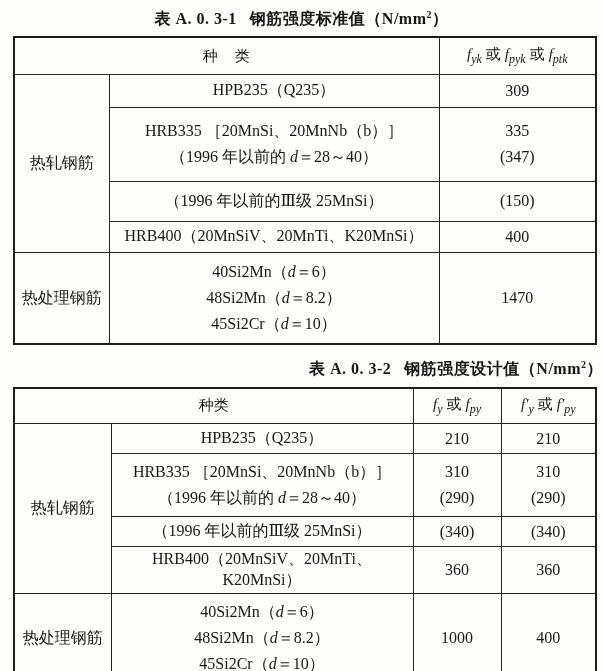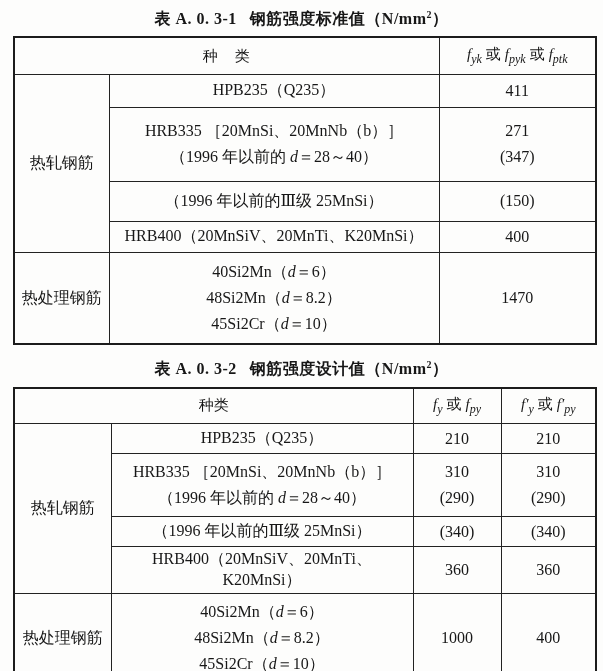--- a/index.html
+++ b/index.html
@@ -12,21 +12,21 @@
   .page { width: 603px; height: 671px; overflow: hidden; }
 
   .tbl-title {
     text-align: center;
     font-weight: bold;
     font-size: 16px;
     letter-spacing: 0.5px;
     white-space: nowrap;
   }
   .tbl-title-1 { padding-top: 9px; }
-  .tbl-title-2 { padding-top: 14px; }
+  .tbl-title-2 { padding-top: 14px; text-align: right; }
   .title-gap { display: inline-block; width: 13px; }
   .tbl-title sup { font-size: 10px; }
 
   table {
     border-collapse: collapse;
     table-layout: fixed;
     width: 582px;
     margin-left: 13px;
     margin-top: 6px;
     border: 2px solid #1c1c1c;
@@ -65,29 +65,29 @@
         <col style="width:157px">
     </colgroup>
     <tbody>
         <tr class="hdr" style="height:37px">
       <td colspan="2" class="cat-hdr">种　类</td>
       <td><i class="fsym">f</i><sub class="fs">yk</sub><span class="or">或</span><i class="fsym">f</i><sub class="fs">pyk</sub><span class="or">或</span><i class="fsym">f</i><sub class="fs">ptk</sub></td>
     </tr>
     <tr style="height:33px">
       <td rowspan="4">热轧钢筋</td>
       <td>HPB235（Q235）</td>
-      <td>411</td>
+      <td>309</td>
     </tr>
     <tr style="height:74px">
       <td class="lines">
         <div>HRB335 ［20MnSi、20MnNb（b）］</div>
         <div><span>（1996 年以前的 </span><span class="dvar">d</span><span>＝28～40）</span></div>
       </td>
       <td class="lines">
-        <div>271</div>
+        <div>335</div>
         <div>(347)</div>
       </td>
     </tr>
     <tr style="height:40px">
       <td>（1996 年以前的Ⅲ级 25MnSi）</td>
       <td>(150)</td>
     </tr>
     <tr style="height:31px">
       <td>HRB400（20MnSiV、20MnTi、K20MnSi）</td>
       <td>400</td>

